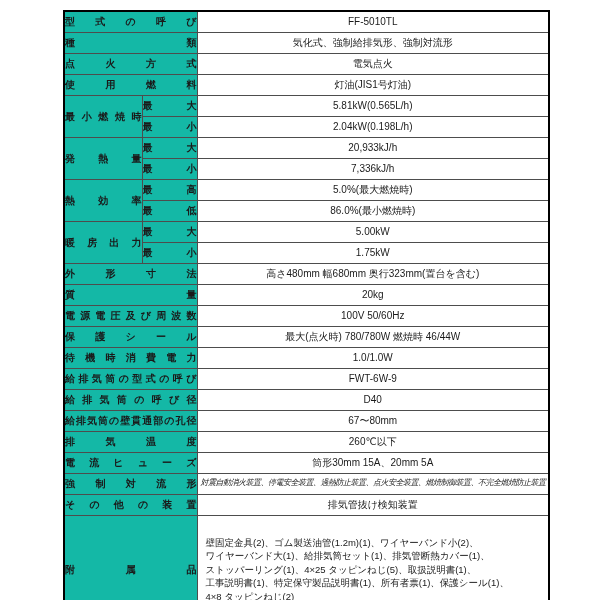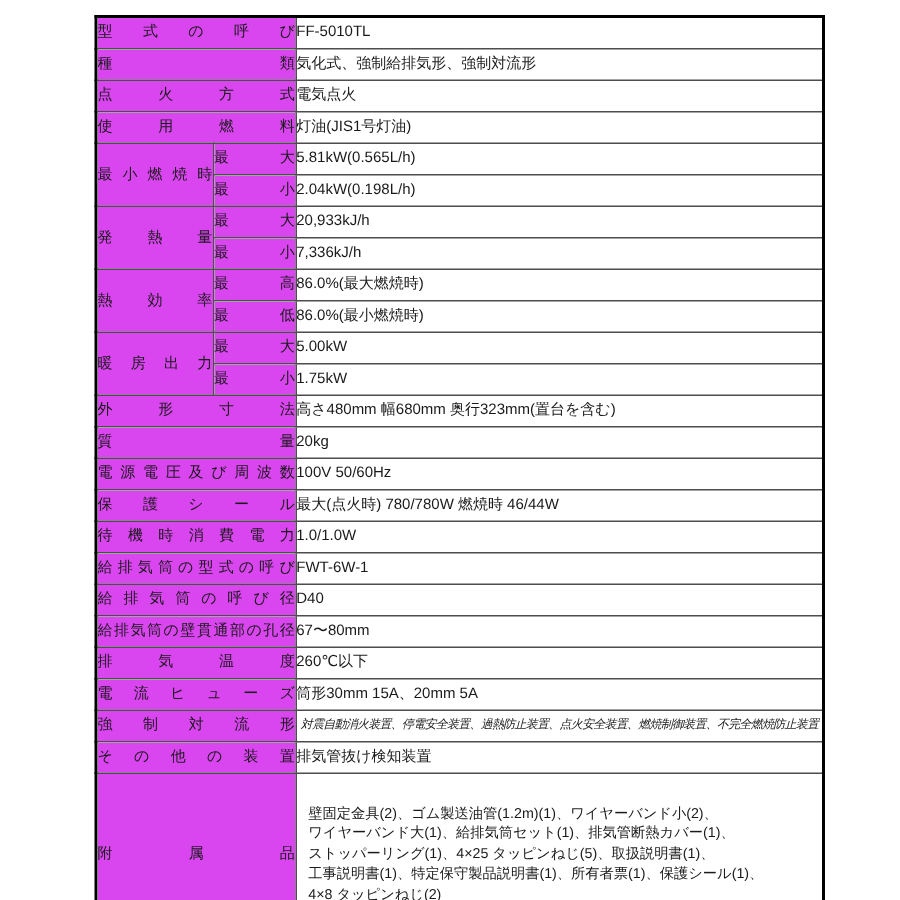--- a/index.html
+++ b/index.html
@@ -26,30 +26,30 @@
   table.spec td {
     border: 1px solid #4d4d4d;
     font-size: 10px;
     color: #1a1a1a;
     padding: 0;
     overflow: hidden;
     vertical-align: middle;
     line-height: 1.1;
   }
   td.lbl, td.sub {
-    background: #d946ef;
-    font-weight: normal;
+    background: #14b8a6;
+    font-weight: bold;
     text-align: justify;
     text-align-last: justify;
     text-justify: inter-character;
   }
   td.lbl { padding: 0 8px; }
   td.sub { padding: 0 10px; }
   td.val {
-    text-align: left;
+    text-align: center;
     padding: 0 6px;
     background: #ffffff;
   }
   td.val.small {
     font-size: 8px;
     letter-spacing: -0.5px;
     white-space: nowrap;
     padding: 0 3px;
     font-style: italic;
   }
@@ -103,21 +103,21 @@
           <td class="sub">最大</td>
           <td class="val">20,933kJ/h</td>
         </tr>
         <tr>
           <td class="sub">最小</td>
           <td class="val">7,336kJ/h</td>
         </tr>
         <tr>
           <td class="lbl" rowspan="2">熱効率</td>
           <td class="sub">最高</td>
-          <td class="val">86.0%(最大燃焼時)</td>
+          <td class="val">5.0%(最大燃焼時)</td>
         </tr>
         <tr>
           <td class="sub">最低</td>
           <td class="val">86.0%(最小燃焼時)</td>
         </tr>
         <tr>
           <td class="lbl" rowspan="2">暖房出力</td>
           <td class="sub">最大</td>
           <td class="val">5.00kW</td>
         </tr>
@@ -140,21 +140,21 @@
         <tr>
           <td class="lbl" colspan="2">保護シール</td>
           <td class="val">最大(点火時) 780/780W 燃焼時 46/44W</td>
         </tr>
         <tr>
           <td class="lbl" colspan="2">待機時消費電力</td>
           <td class="val">1.0/1.0W</td>
         </tr>
         <tr>
           <td class="lbl" colspan="2">給排気筒の型式の呼び</td>
-          <td class="val">FWT-6W-1</td>
+          <td class="val">FWT-6W-9</td>
         </tr>
         <tr>
           <td class="lbl" colspan="2">給排気筒の呼び径</td>
           <td class="val">D40</td>
         </tr>
         <tr>
           <td class="lbl" colspan="2">給排気筒の壁貫通部の孔径</td>
           <td class="val">67〜80mm</td>
         </tr>
         <tr>

